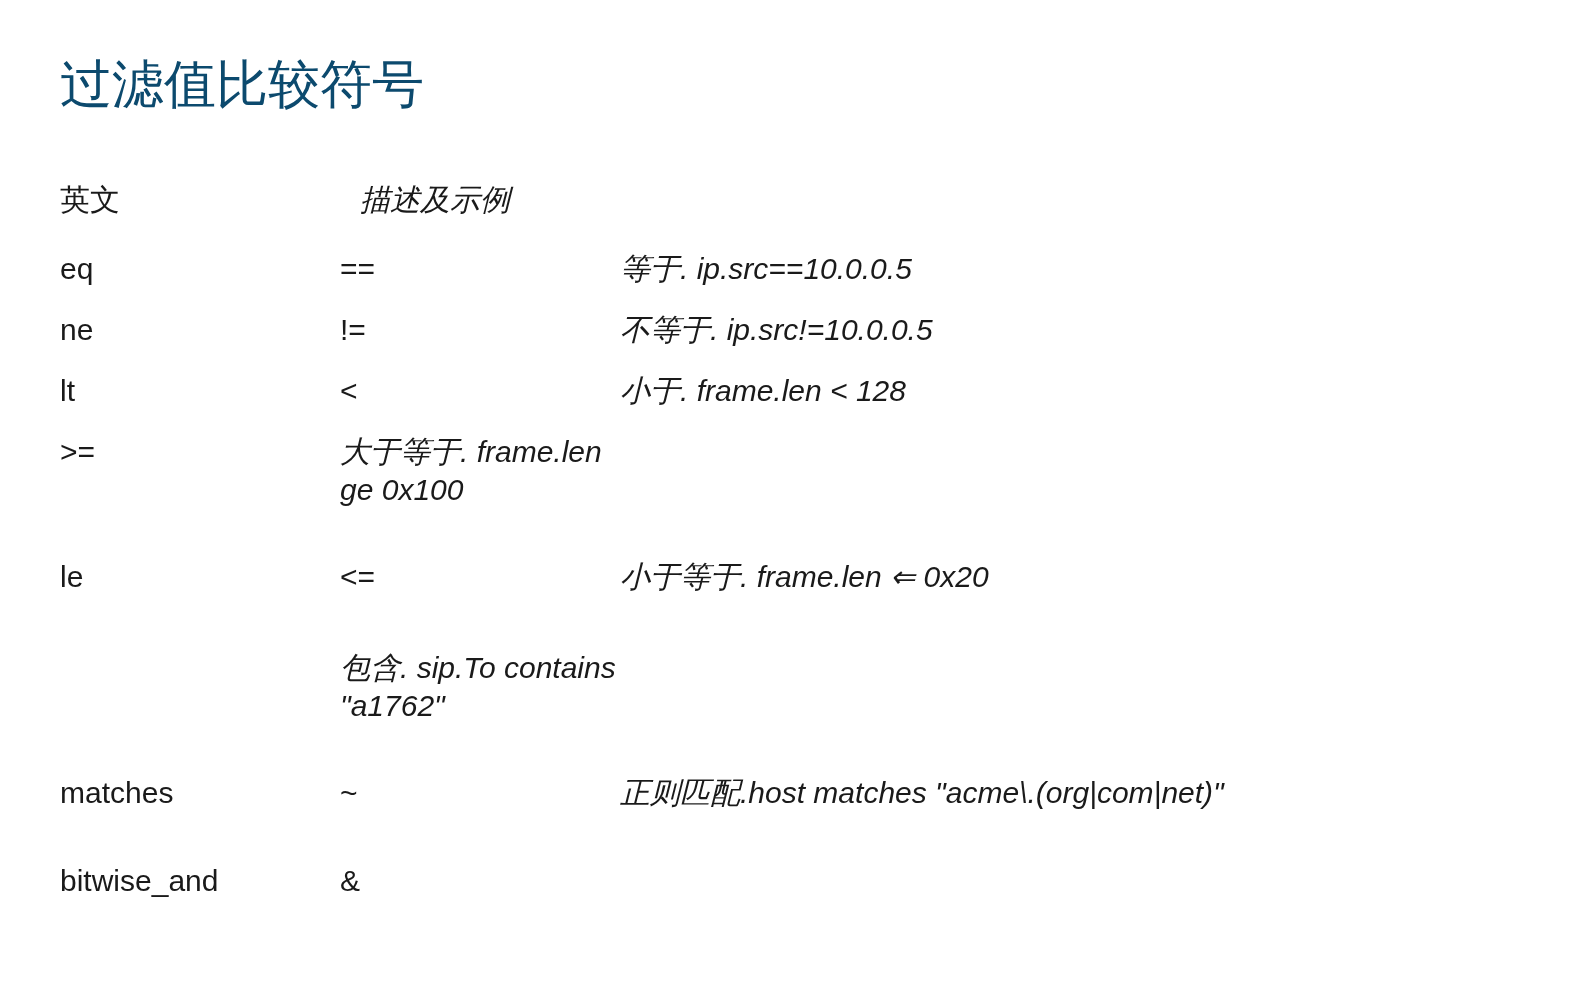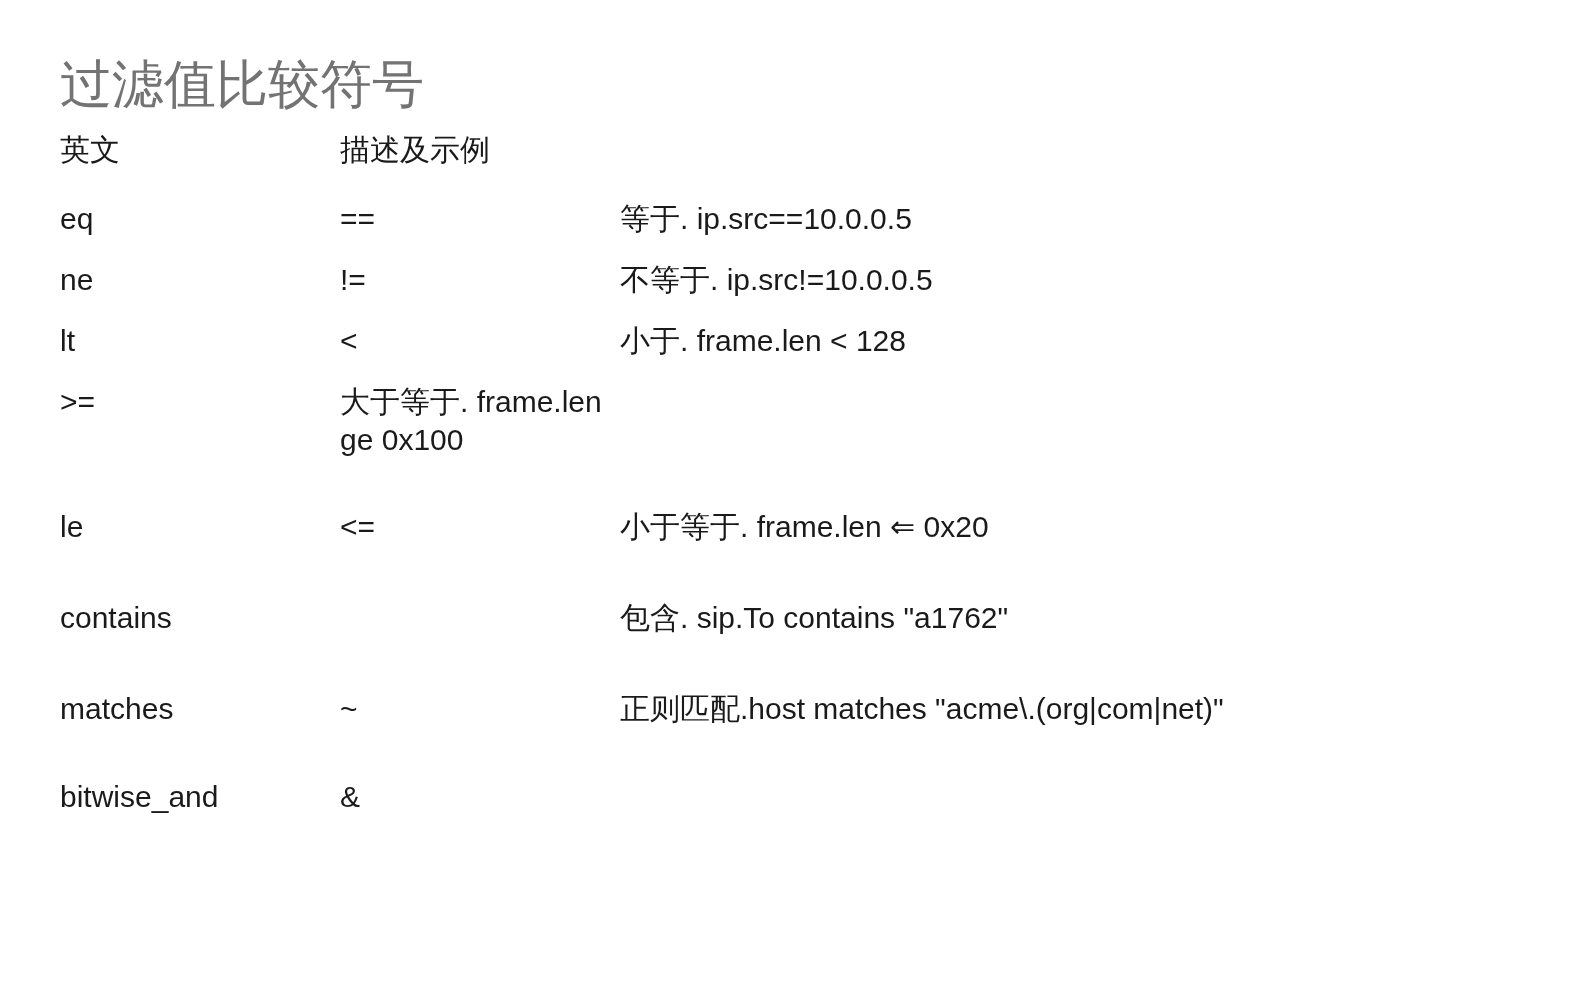--- a/index.html
+++ b/index.html
@@ -13,51 +13,54 @@
       font-family: "Microsoft YaHei", "PingFang SC", "Hiragino Sans GB", sans-serif;
       color: #1a1a1a;
       width: 1592px;
       min-height: 986px;
       padding: 50px 60px;
     }
 
     .page-title {
       font-size: 52px;
       font-weight: 400;
-      color: #737373;
+      margin-bottom: 50px;
+      color: #0c4a6e;
     }
 
     .table-container {
       width: 100%;
     }
 
     .table-row {
       display: grid;
       grid-template-columns: 280px 280px 1fr;
       align-items: baseline;
       padding: 10px 0;
     }
 
     .table-row.header {
       margin-bottom: 8px;
+      gap: 20px;
     }
 
     .col-english {
       font-size: 30px;
       color: #1a1a1a;
     }
 
     .col-symbol {
       font-size: 30px;
       color: #1a1a1a;
     }
 
     .col-desc {
       font-size: 30px;
       color: #1a1a1a;
+      font-style: italic;
     }
 
     .header .col-english,
     .header .col-symbol,
     .header .col-desc {
       font-size: 30px;
       font-weight: 400;
     }
 
     .data-row .col-english,
@@ -109,21 +112,20 @@
 
   <div class="table-row data-row">
     <span class="col-english">le</span>
     <span class="col-symbol">&lt;=</span>
     <span class="col-desc">小于等于. frame.len ⇐  0x20</span>
   </div>
 
   <div class="spacer"></div>
 
   <div class="table-row data-row">
-    <span class="col-english">contains</span>
     <span class="col-symbol"></span>
     <span class="col-desc">包含. sip.To contains "a1762"</span>
   </div>
 
   <div class="spacer"></div>
 
   <div class="table-row data-row">
     <span class="col-english">matches</span>
     <span class="col-symbol">~</span>
     <span class="col-desc">正则匹配.host matches "acme\.(org|com|net)"</span>

